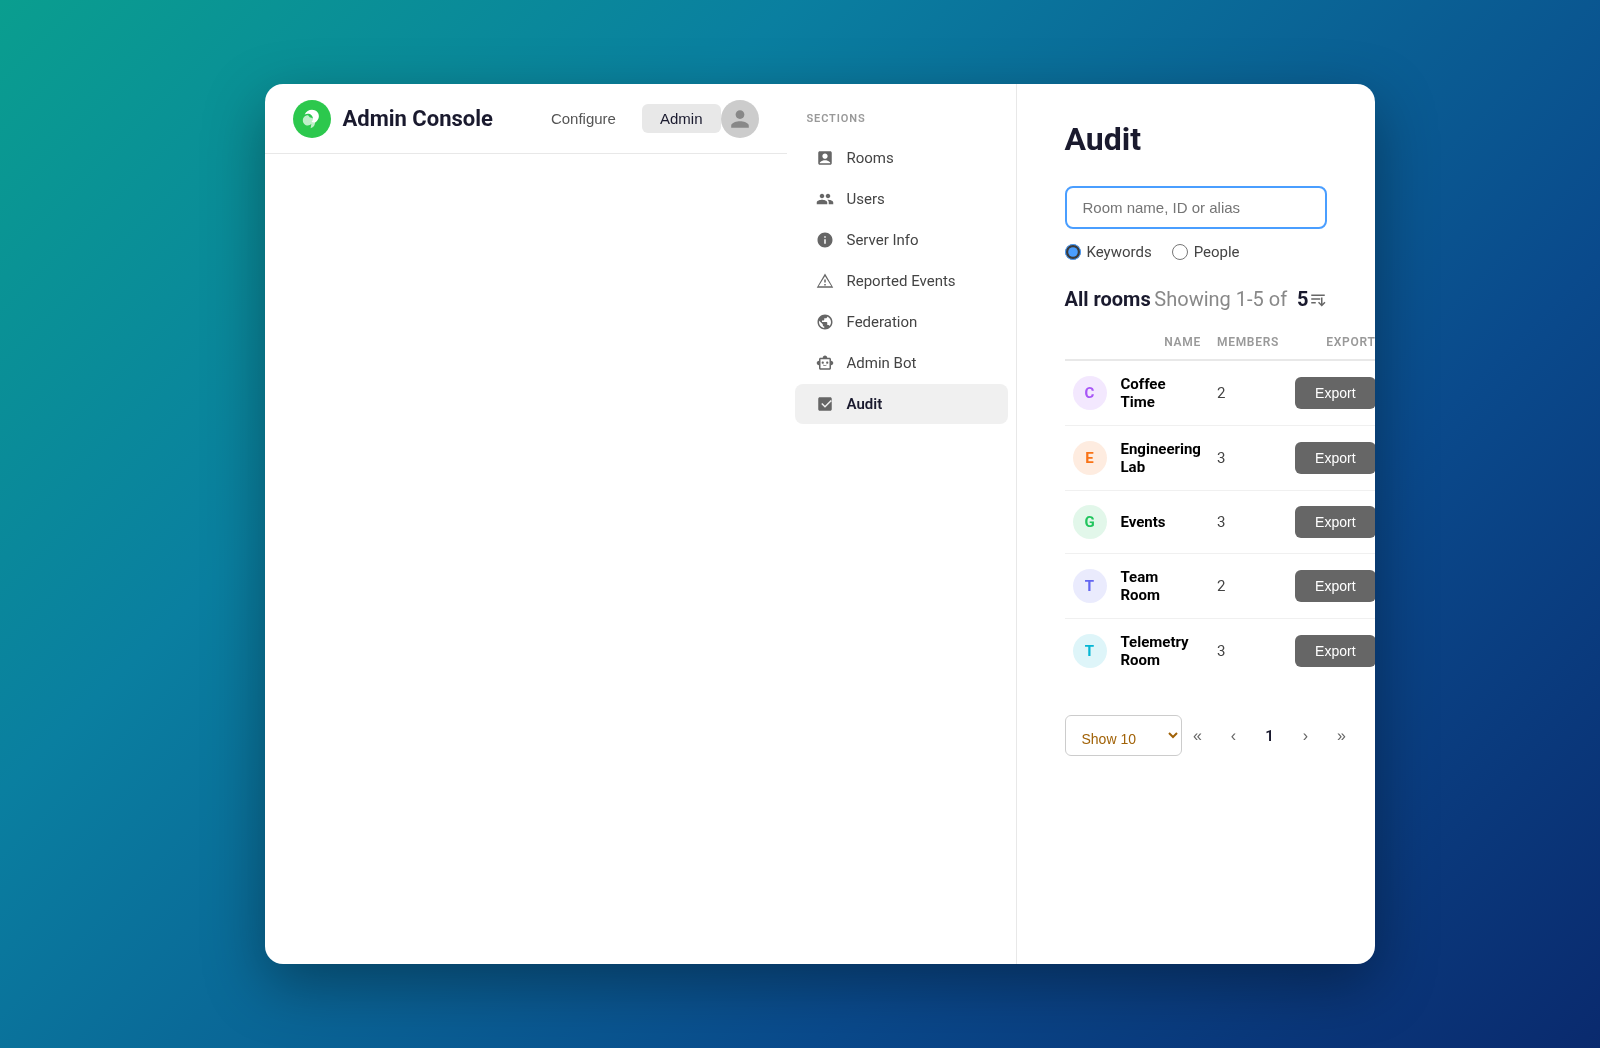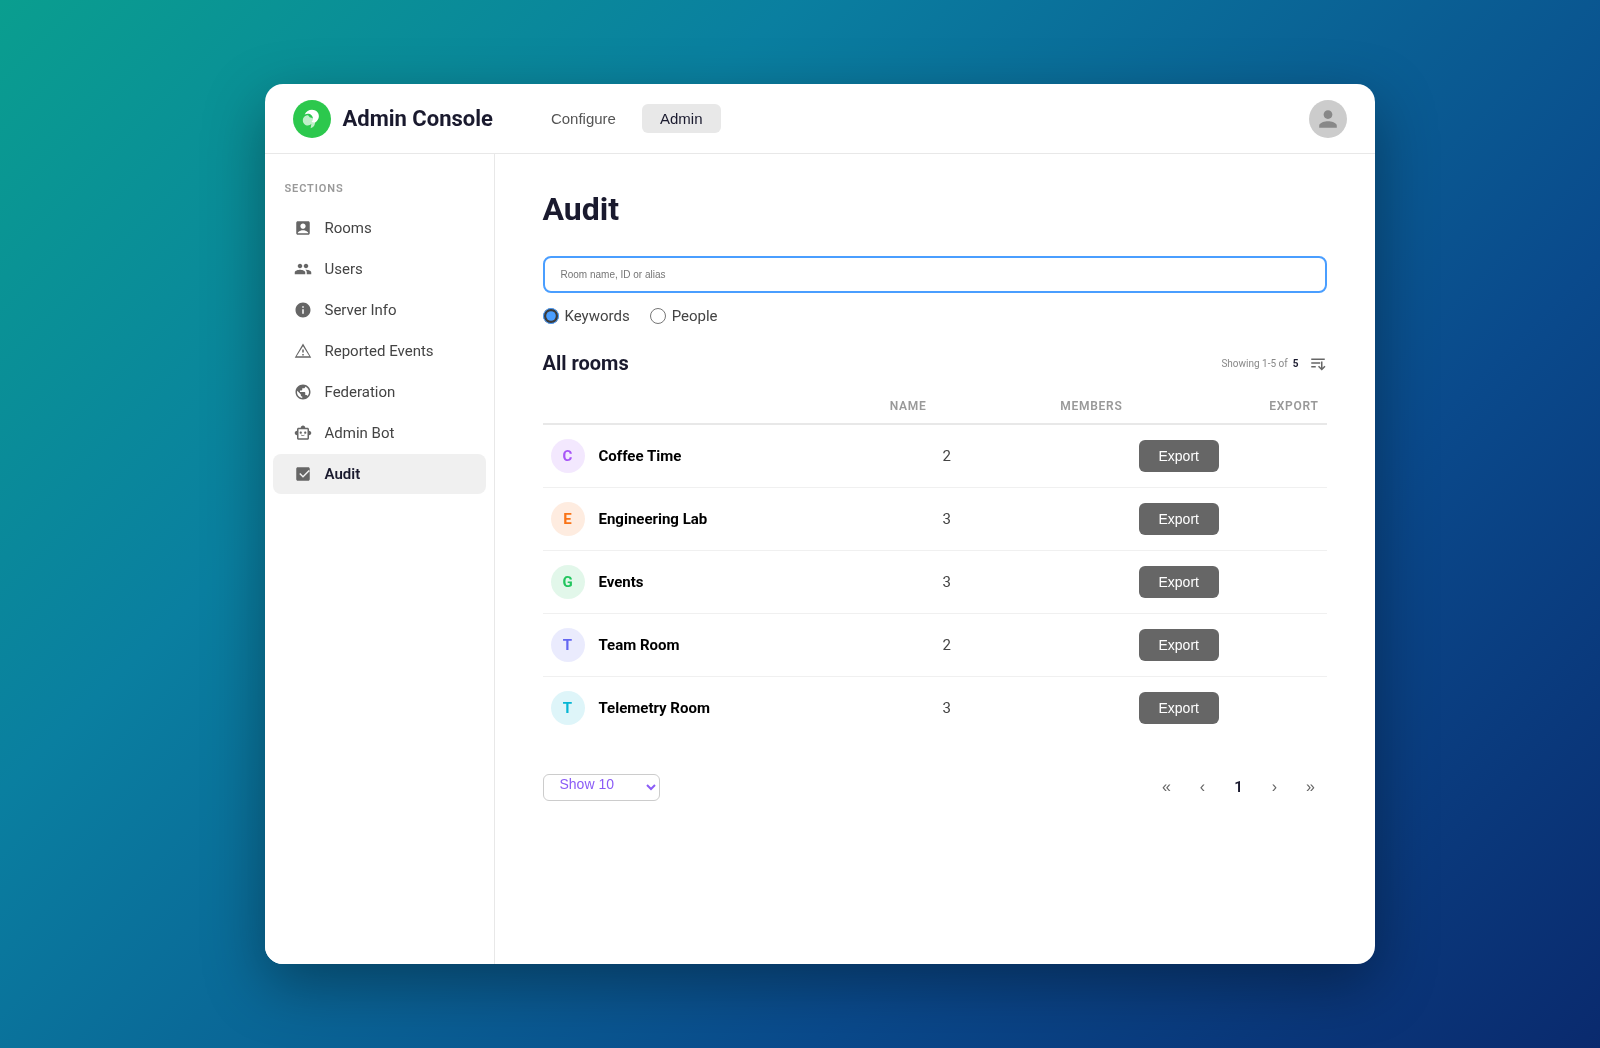--- a/index.html
+++ b/index.html
@@ -14,21 +14,21 @@
       font-family: -apple-system, BlinkMacSystemFont, 'Segoe UI', Roboto, sans-serif;
     }
 
     .window {
       width: 1110px;
       height: 880px;
       background: #ffffff;
       border-radius: 18px;
       overflow: hidden;
       display: flex;
-      flex-direction: column;
+      flex-direction: row;
       box-shadow: 0 20px 60px rgba(0,0,0,0.35);
       margin-left: 39px;
     }
 
     
     .header {
       display: flex;
       align-items: center;
       padding: 0 28px;
       height: 70px;
@@ -184,21 +184,21 @@
       font-weight: 700;
       color: #1a1a2e;
       margin-bottom: 28px;
     }
 
     .search-box {
       width: 100%;
       padding: 11px 16px;
       border: 2px solid #4a9eff;
       border-radius: 8px;
-      font-size: 10px;
+      font-size: 15px;
       color: #999;
       outline: none;
       margin-bottom: 14px;
     }
 
     .filter-row {
       display: flex;
       align-items: center;
       gap: 20px;
       margin-bottom: 26px;
@@ -225,25 +225,24 @@
       margin-bottom: 14px;
     }
 
     .all-rooms-title {
       font-size: 20px;
       font-weight: 700;
       color: #1a1a2e;
     }
 
     .showing-info {
-      font-size: 10px;
+      font-size: 20px;
       color: #888;
       display: flex;
       align-items: center;
-      gap: 10px;
     }
 
     .showing-info strong {
       color: #1a1a2e;
     }
 
     .sort-icon {
       display: flex;
       flex-direction: column;
       gap: 2px;
@@ -344,23 +343,23 @@
 
     .show-select {
       display: flex;
       align-items: center;
       gap: 0;
     }
 
     .show-select select {
       border: 1px solid #ccc;
       border-radius: 6px;
-      padding: 0 28px 7px 12px;
+      padding: 14px 28px 7px 12px;
       font-size: 14px;
-      color: #8b5cf6;
+      color: #a16207;
       background: white;
       cursor: pointer;
       appearance: auto;
     }
 
     .page-nav {
       display: flex;
       align-items: center;
       gap: 4px;
     }

